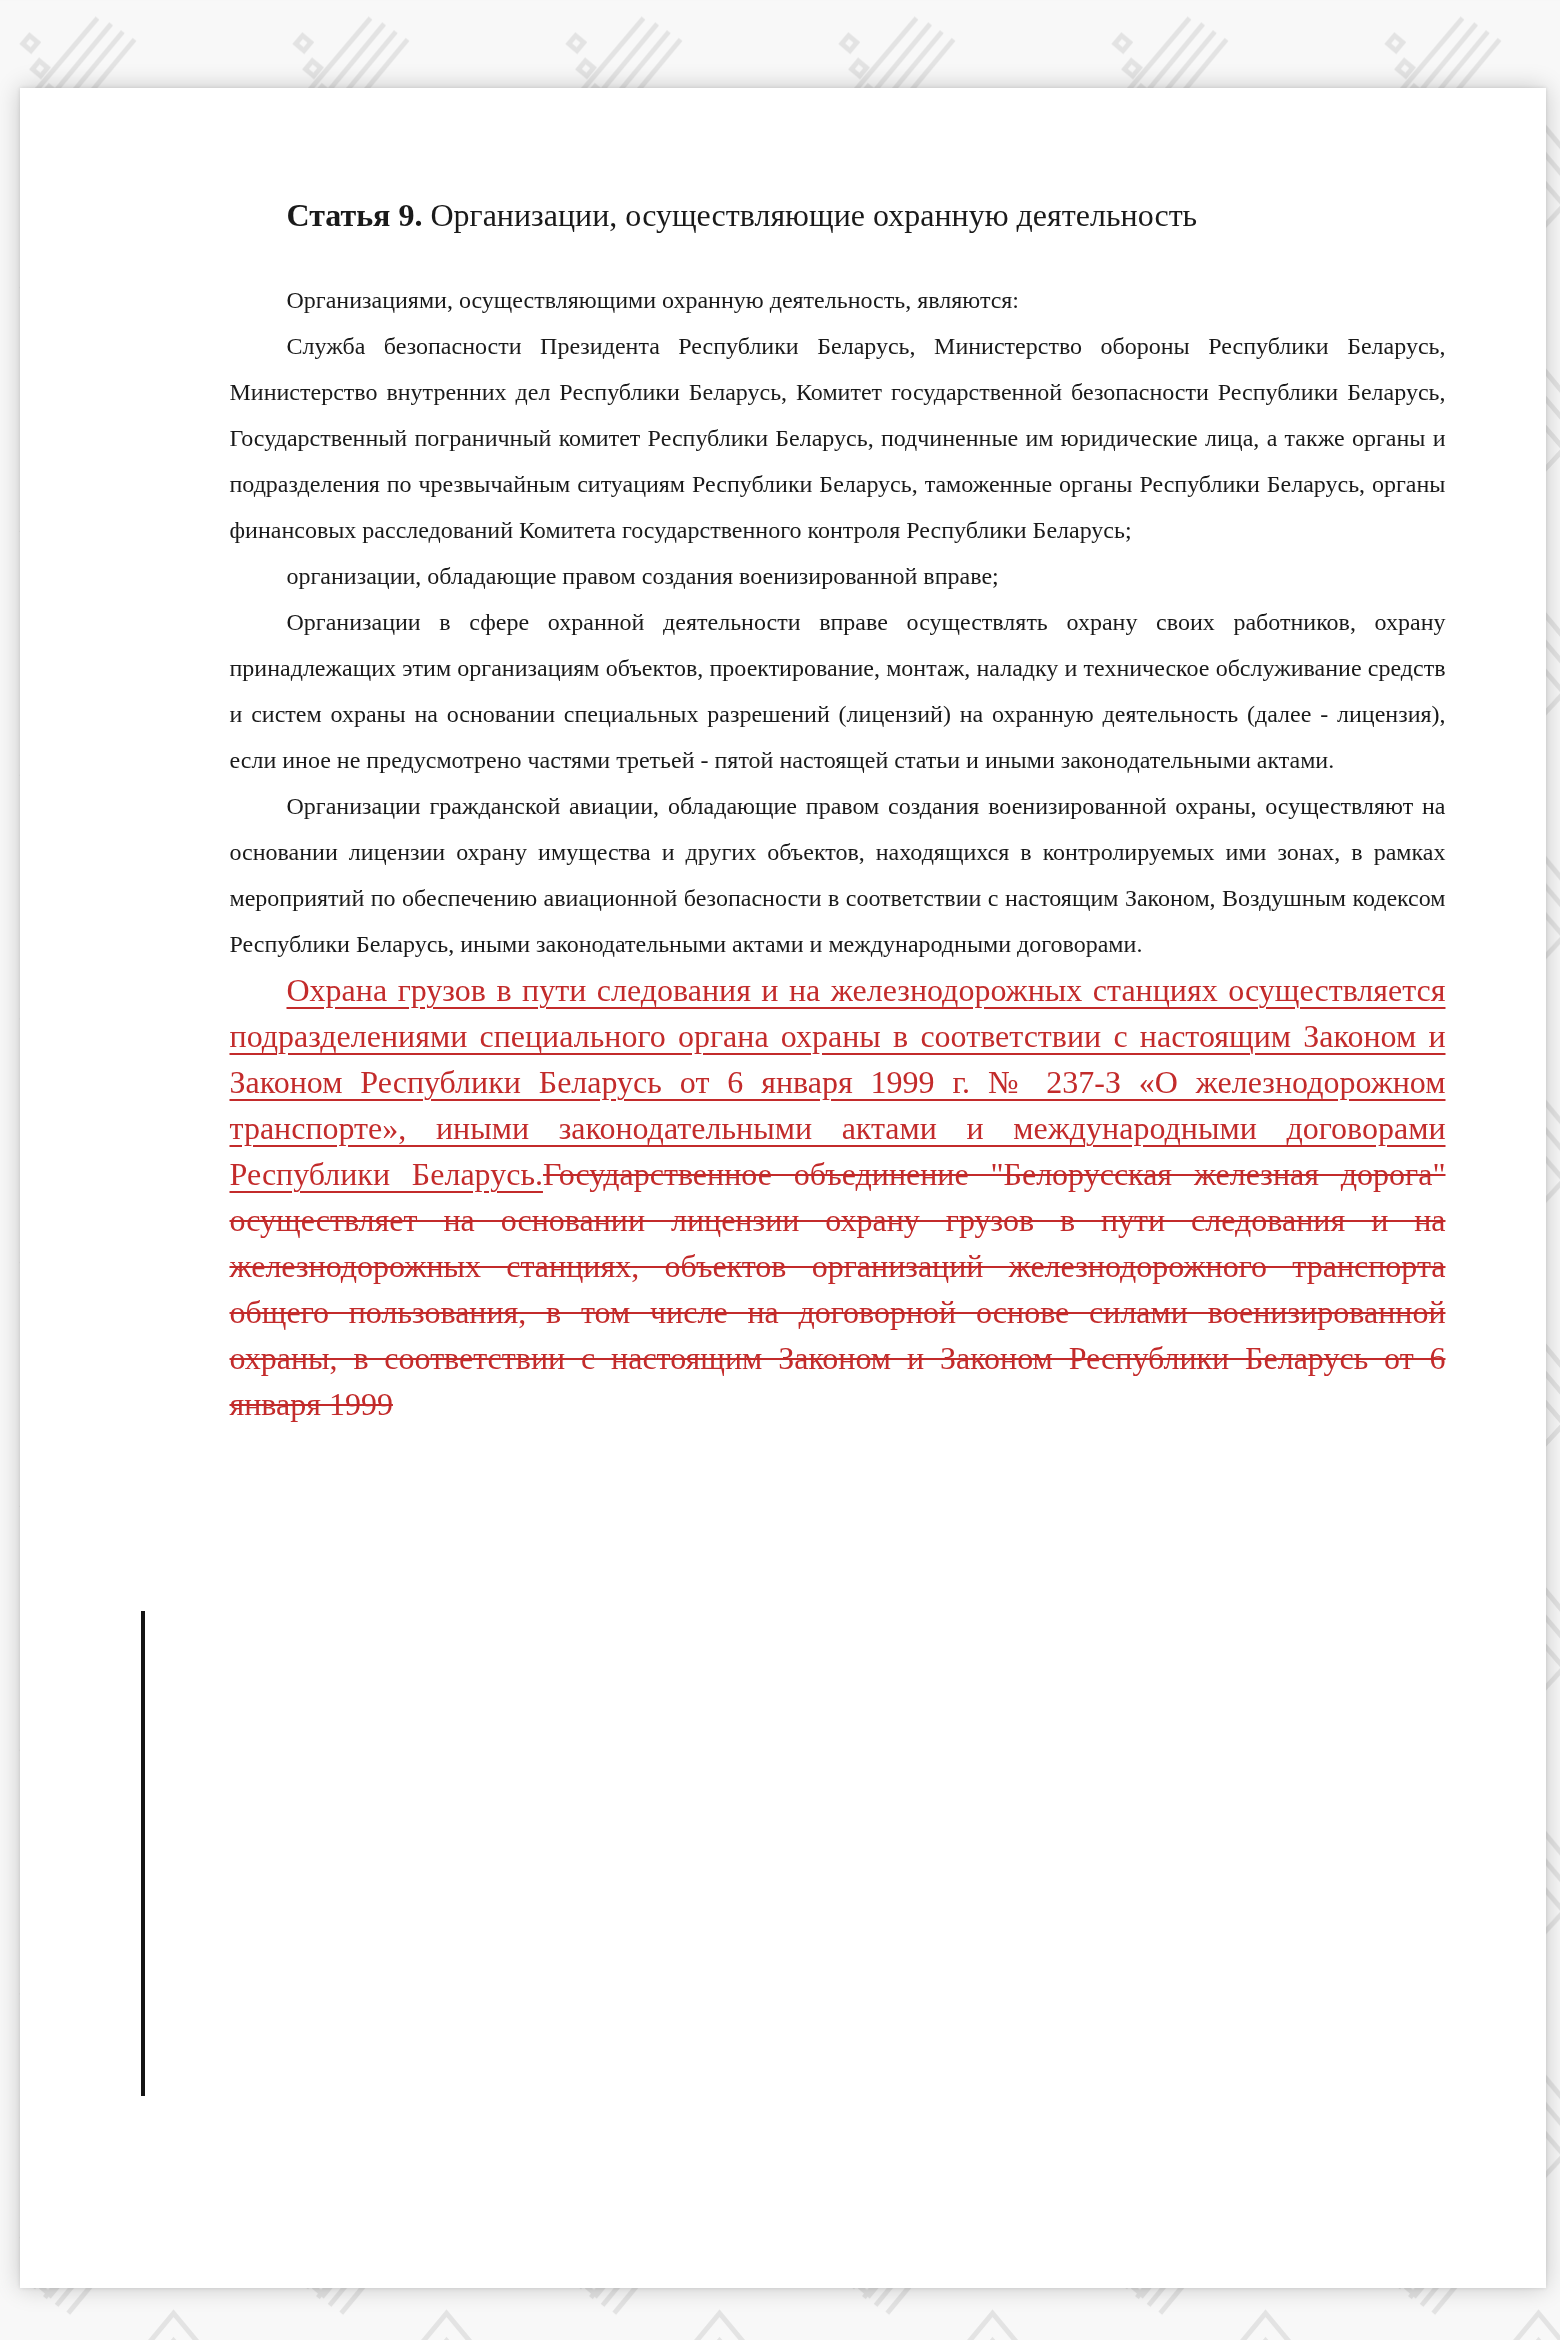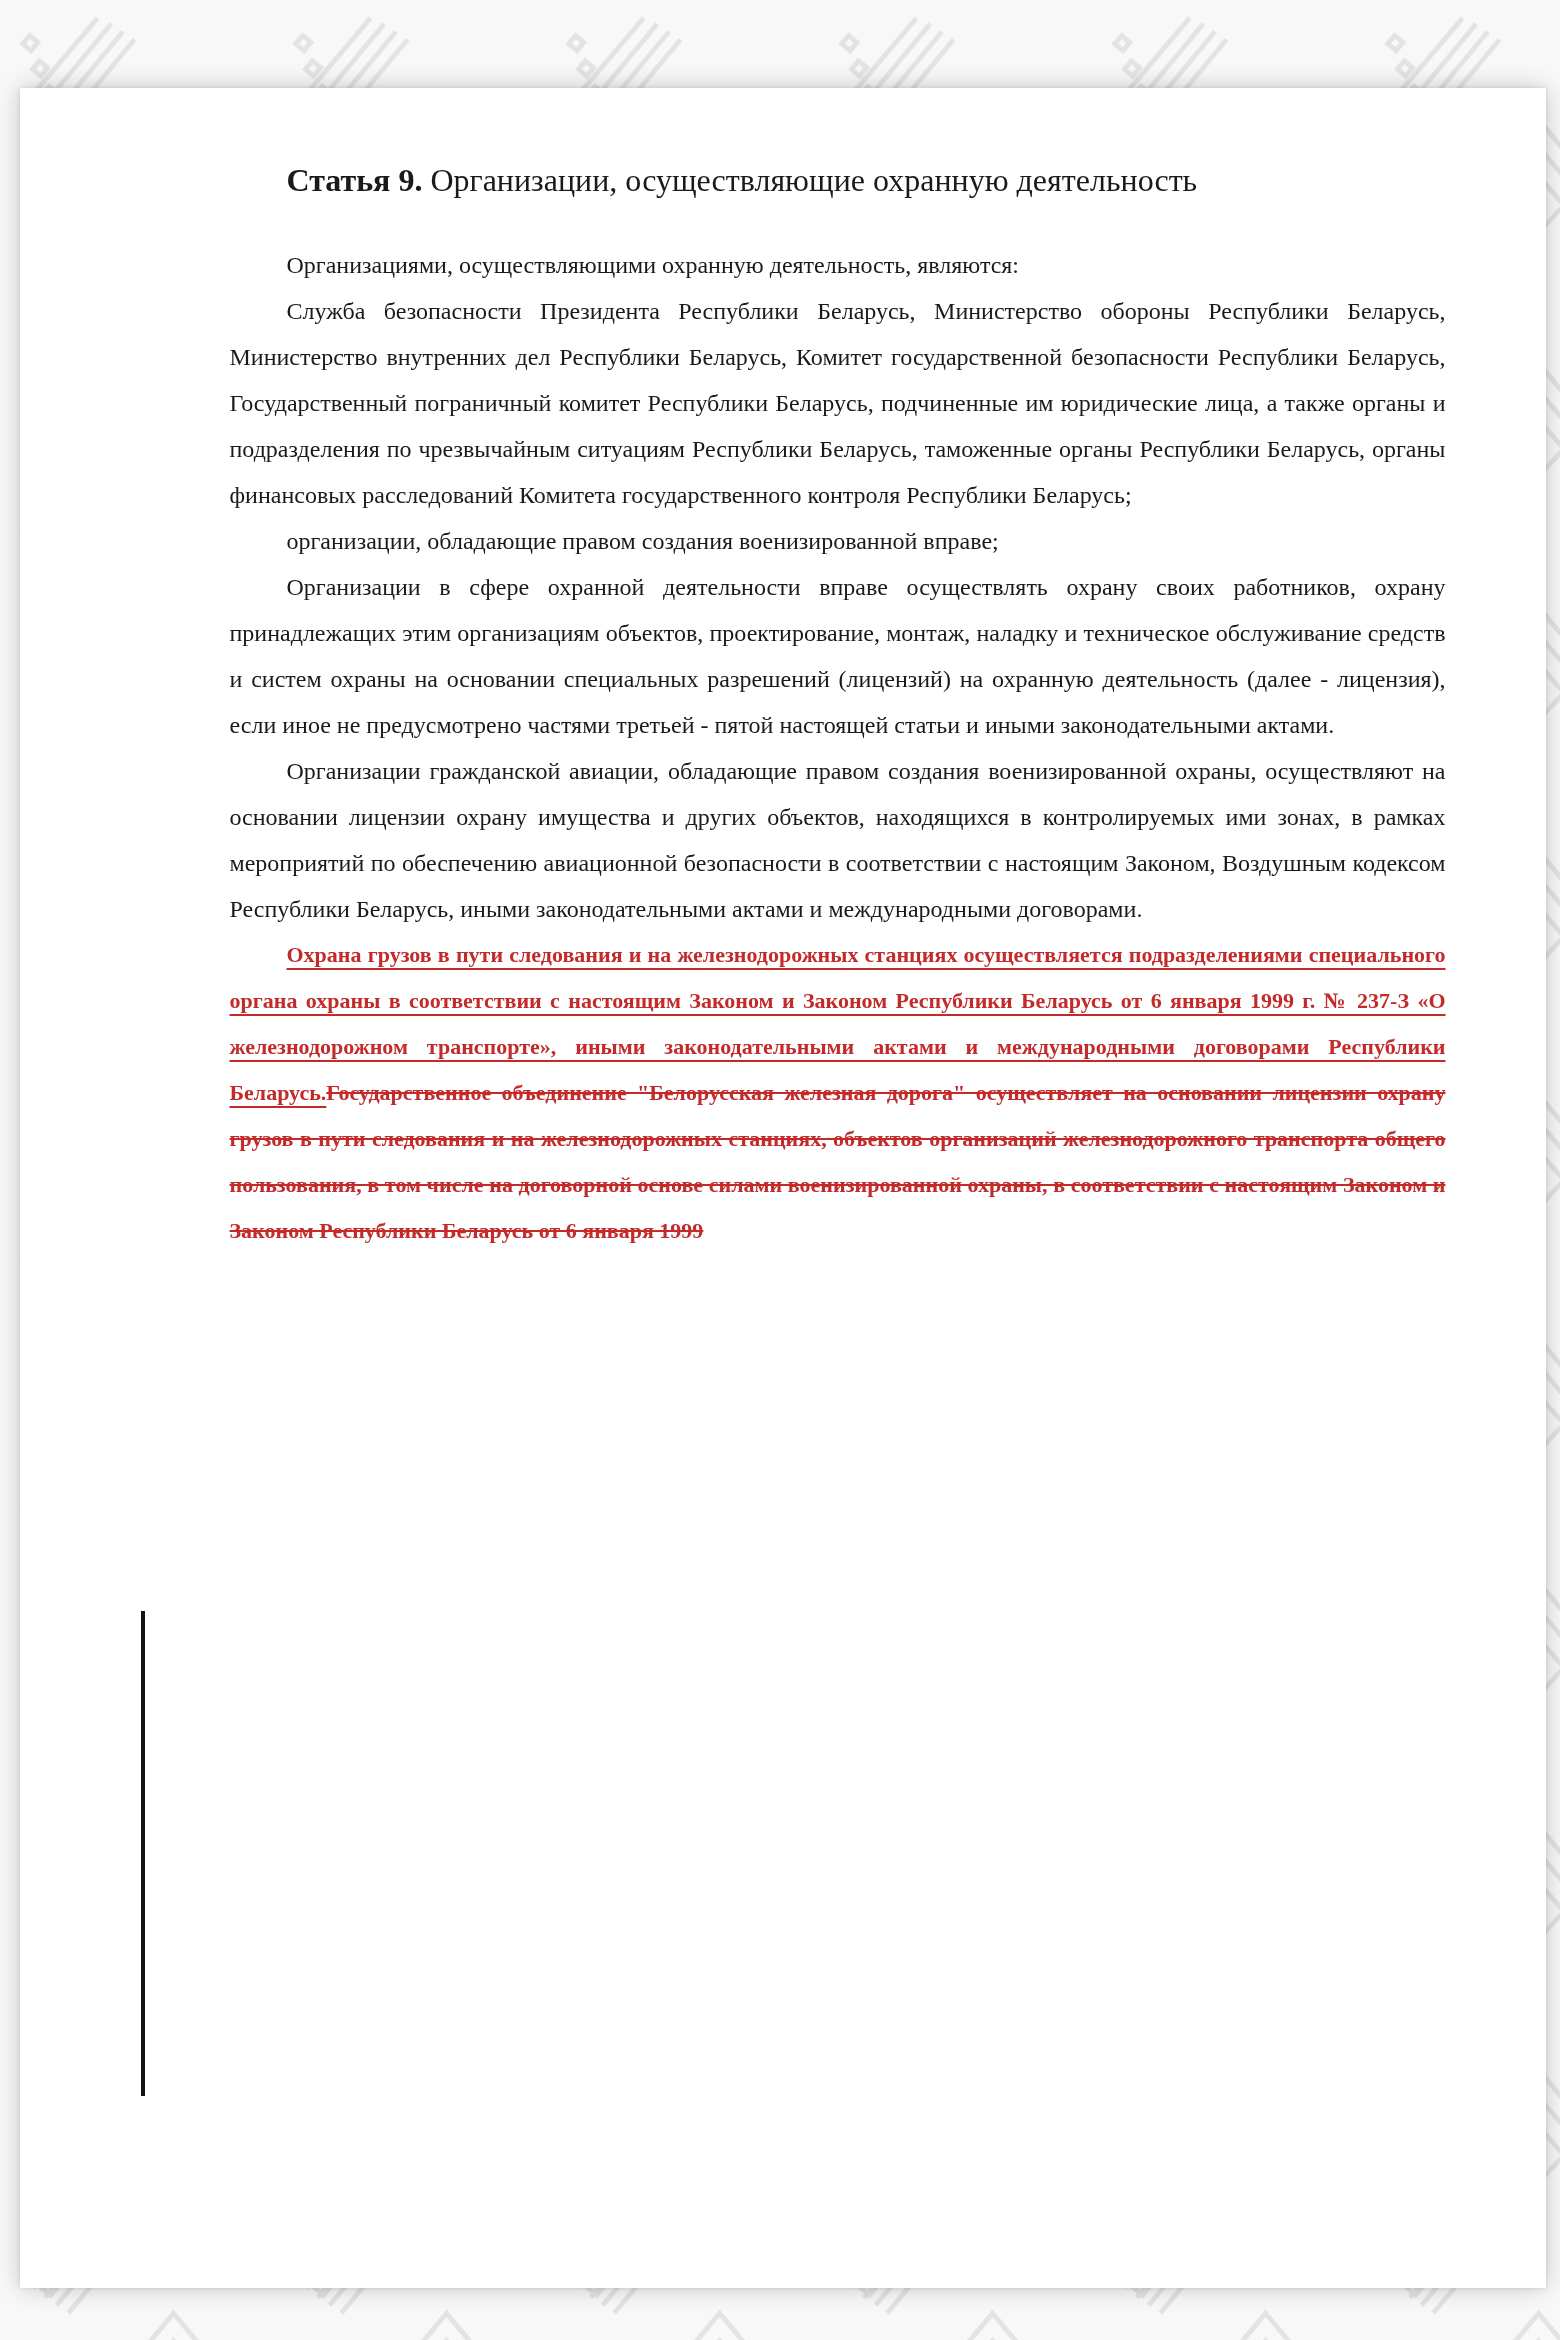--- a/index.html
+++ b/index.html
@@ -18,47 +18,46 @@
   .paper {
     position: absolute;
     left: 19.5px; top: 88px;
     width: 1526px; height: 2200px;
     background: #ffffff;
     box-shadow: 0 0 23.4px rgba(0,0,0,0.20), 0 0 3.9px rgba(0,0,0,0.12);
   }
   .paper-content {
     box-sizing: border-box;
     width: 100%; height: 100%;
-    padding: 69px 100px 0 210px;
+    padding: 104px 100px 0 210px;
   }
   .doc-title {
     margin: 0 0 39px 0;
     font-size: 32px;
     line-height: 46px;
     font-weight: normal;
     color: #1a1a1a;
     text-indent: 57px;
   }
   .doc-title .title-label { font-weight: bold; }
   .para {
     margin: 0;
     font-size: 24px;
     line-height: 46px;
     color: #1a1a1a;
     text-align: justify;
     text-indent: 57px;
   }
   .amendment {
     margin: 0;
-    font-size: 22px;
+    font-size: 32px;
     line-height: 46px;
     text-align: justify;
     text-indent: 57px;
     color: #c32b2b;
-    font-weight: bold;
   }
   .ins-text {
     text-decoration: underline;
     text-decoration-thickness: 2.4px;
     text-underline-offset: 5.9px;
   }
   .del-text {
     text-decoration: line-through;
     text-decoration-thickness: 2.4px;
   }

